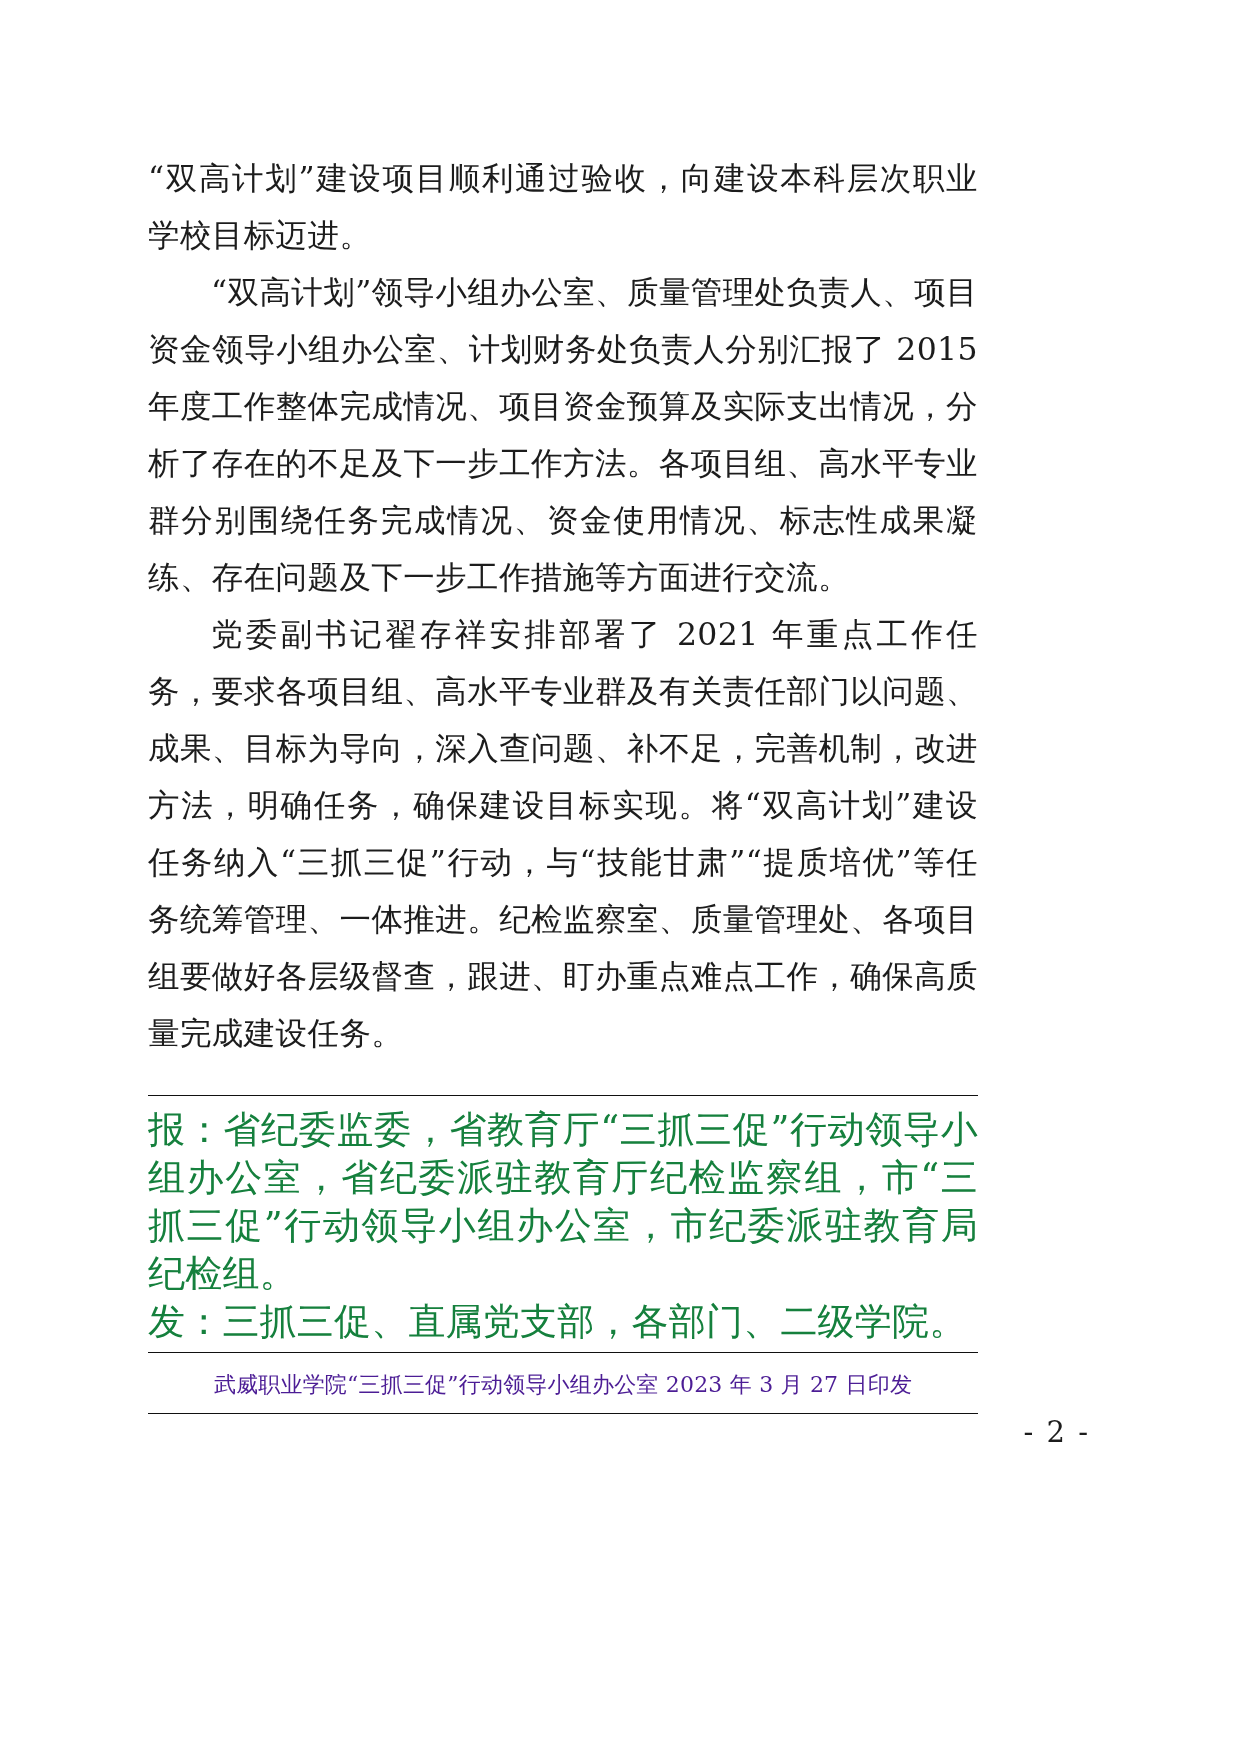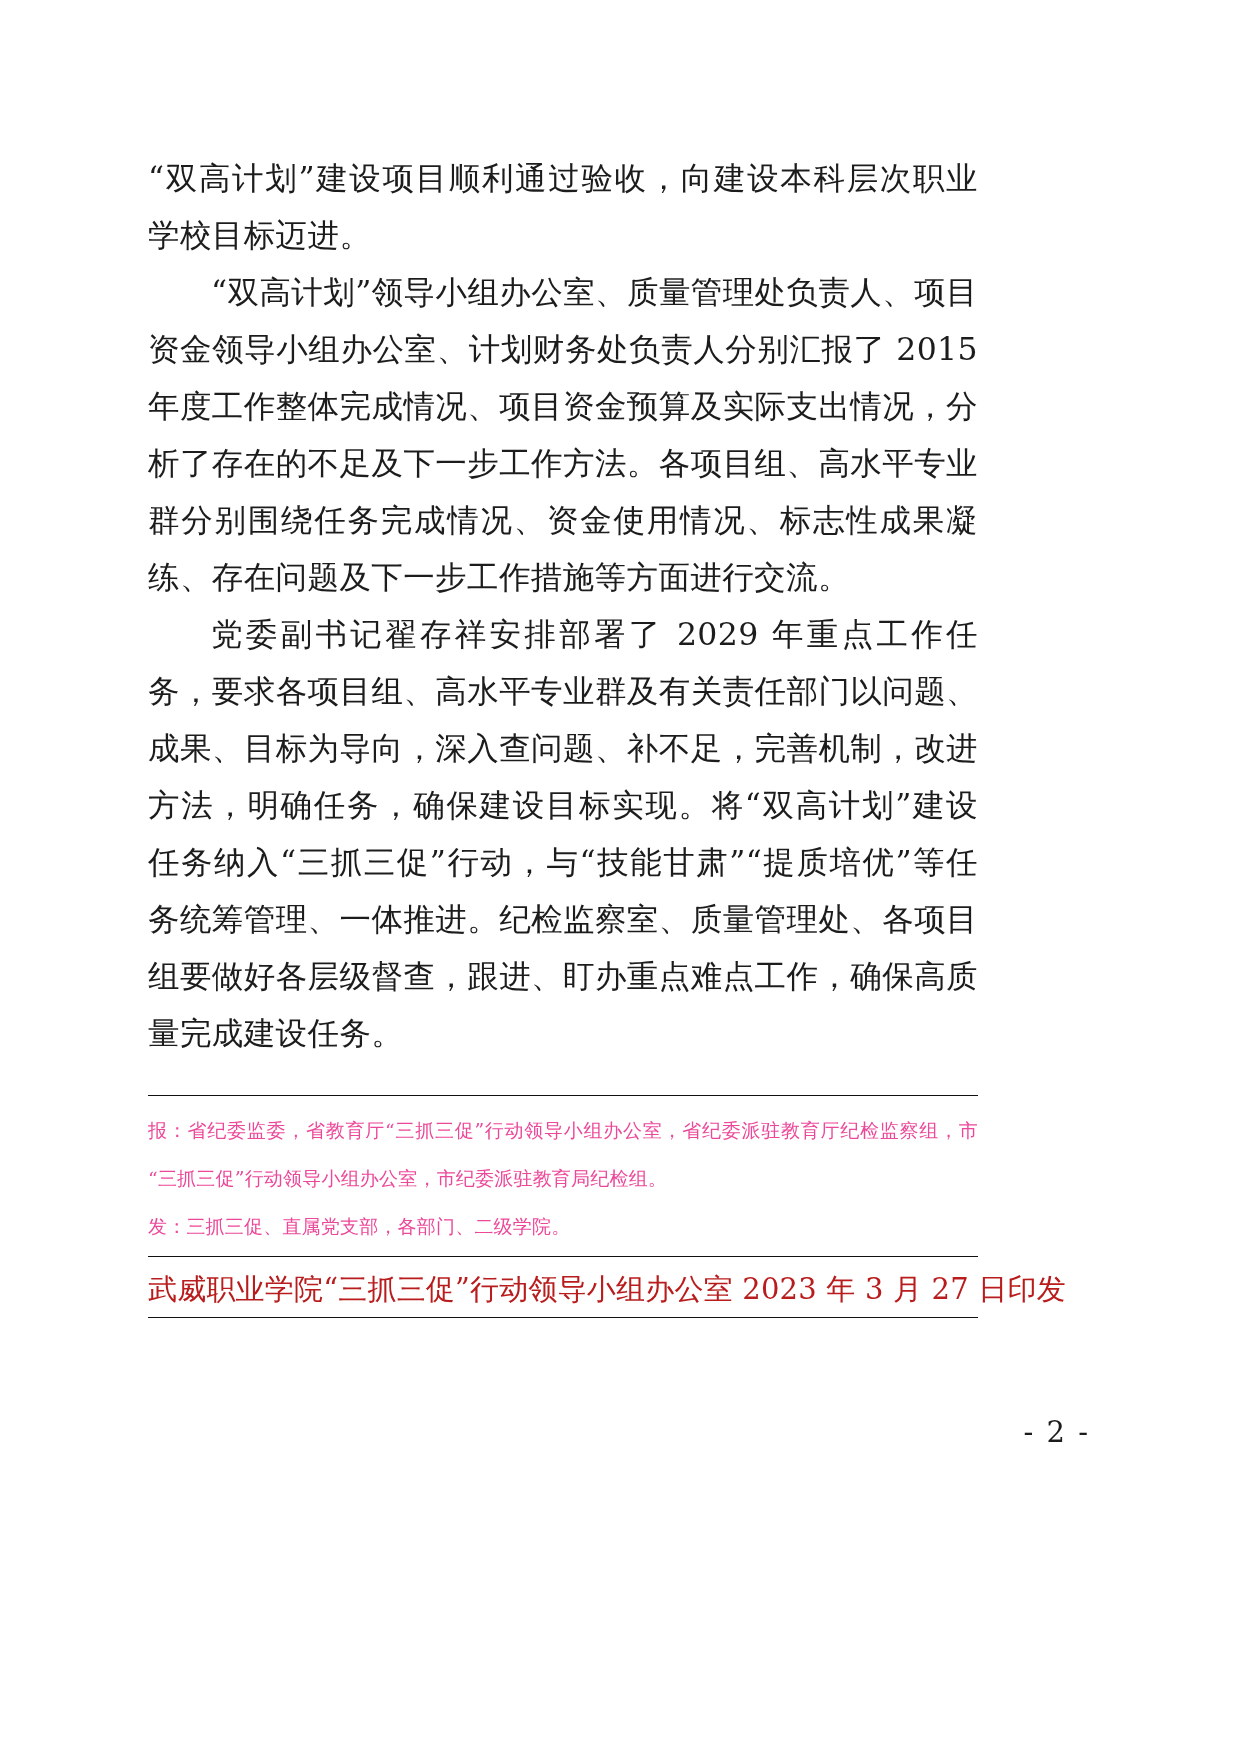--- a/index.html
+++ b/index.html
@@ -48,54 +48,55 @@
   }
   .rule {
     height: 0;
     border-top: 1.6px solid #111;
     width: 100%;
   }
   .footer-lines {
     padding: 10px 0 6px 0;
   }
   .fline {
-    font-size: 19px;
+    font-size: 37px;
     line-height: 48px;
     letter-spacing: 0.2px;
-    color: #ec4899;
+    color: #15803d;
     text-align: justify;
     text-justify: inter-ideograph;
   }
   .footer-issue {
-    font-size: 29px;
+    font-size: 22px;
     line-height: 48px;
     letter-spacing: 0.2px;
     padding: 8px 0 4px 0;
-    color: #b91c1c;
+    color: #4c1d95;
     white-space: nowrap;
+    text-align: center;
   }
   .page-number {
     position: absolute;
     right: 150px;
     top: 1415px;
     font-size: 29px;
     letter-spacing: 2px;
     color: #1c1c1c;
     font-family: "DejaVu Serif", "Liberation Serif", serif;
   }
 </style>
 </head>
 <body>
 
 <div class="page">
 
   <div class="body-area">
     <p class="para">“双高计划”建设项目顺利通过验收，向建设本科层次职业学校目标迈进。</p>
     <p class="para indent">“双高计划”领导小组办公室、质量管理处负责人、项目资金领导小组办公室、计划财务处负责人分别汇报了 2015 年度工作整体完成情况、项目资金预算及实际支出情况，分析了存在的不足及下一步工作方法。各项目组、高水平专业群分别围绕任务完成情况、资金使用情况、标志性成果凝练、存在问题及下一步工作措施等方面进行交流。</p>
-    <p class="para indent">党委副书记翟存祥安排部署了 2029 年重点工作任务，要求各项目组、高水平专业群及有关责任部门以问题、成果、目标为导向，深入查问题、补不足，完善机制，改进方法，明确任务，确保建设目标实现。将“双高计划”建设任务纳入“三抓三促”行动，与“技能甘肃”“提质培优”等任务统筹管理、一体推进。纪检监察室、质量管理处、各项目组要做好各层级督查，跟进、盯办重点难点工作，确保高质量完成建设任务。</p>
+    <p class="para indent">党委副书记翟存祥安排部署了 2021 年重点工作任务，要求各项目组、高水平专业群及有关责任部门以问题、成果、目标为导向，深入查问题、补不足，完善机制，改进方法，明确任务，确保建设目标实现。将“双高计划”建设任务纳入“三抓三促”行动，与“技能甘肃”“提质培优”等任务统筹管理、一体推进。纪检监察室、质量管理处、各项目组要做好各层级督查，跟进、盯办重点难点工作，确保高质量完成建设任务。</p>
   </div>
 
   <div class="footer-block">
     <div class="rule"></div>
     <div class="footer-lines">
       <div class="fline">报：省纪委监委，省教育厅“三抓三促”行动领导小组办公室，省纪委派驻教育厅纪检监察组，市“三抓三促”行动领导小组办公室，市纪委派驻教育局纪检组。</div>
       <div class="fline">发：三抓三促、直属党支部，各部门、二级学院。</div>
     </div>
     <div class="rule"></div>
     <div class="footer-issue">武威职业学院“三抓三促”行动领导小组办公室 2023 年 3 月 27 日印发</div>

